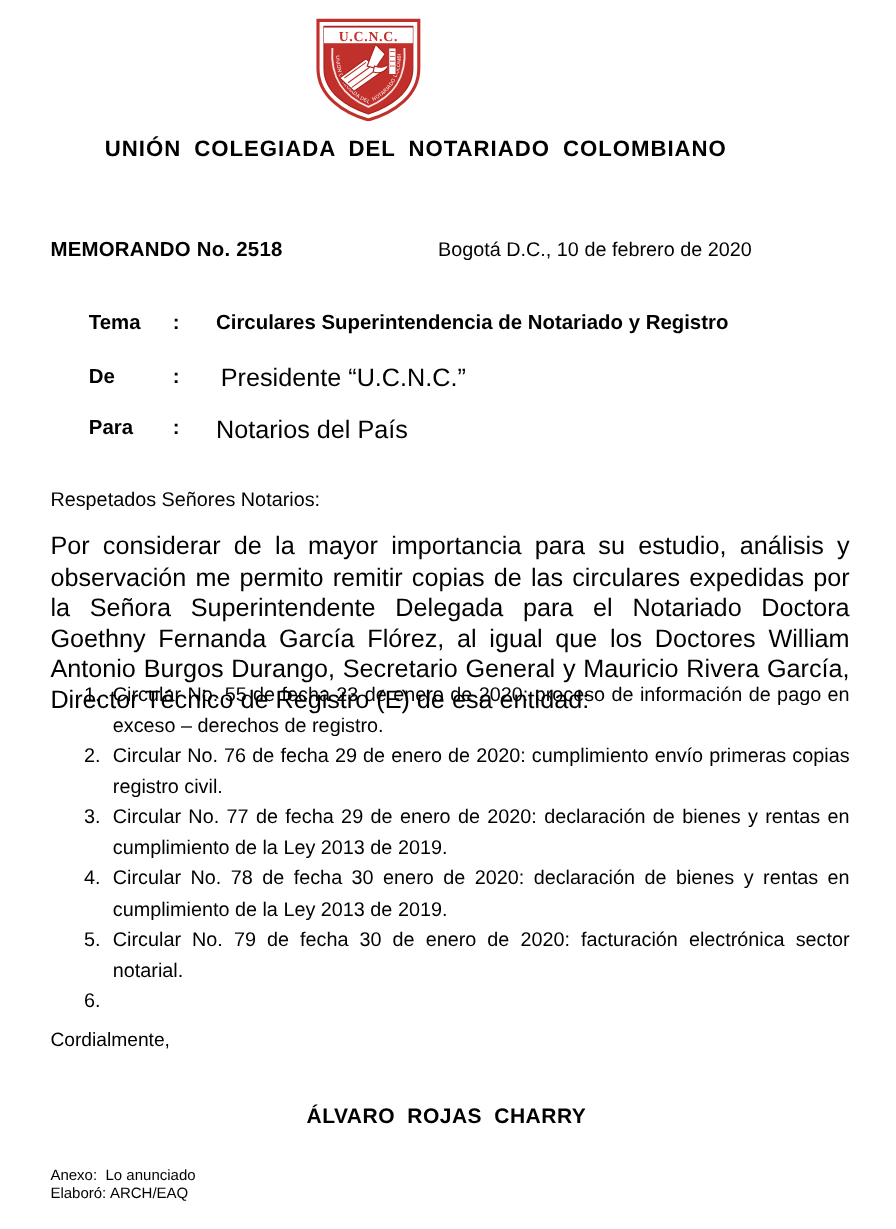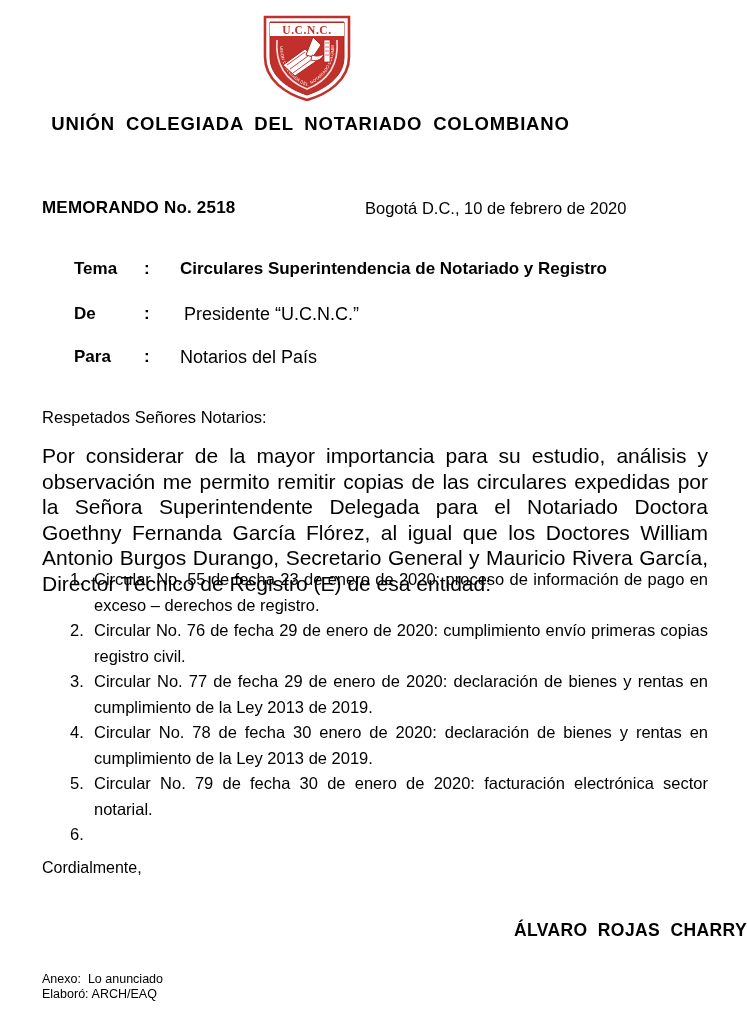--- a/index.html
+++ b/index.html
@@ -39,20 +39,21 @@
     position: absolute;
     top: 113px;
     left: 0;
     width: 621px;
     text-align: center;
     font-size: 18.5px;
     font-weight: bold;
     letter-spacing: 0.8px;
     word-spacing: 5px;
     white-space: nowrap;
+    padding-left: 36px;
   }
 
   
   .memo-row {
     position: absolute;
     top: 198px;
     left: 42px;
     width: 665px;
     height: 24px;
   }
@@ -103,21 +104,21 @@
   }
   .field-row.r1 .field-colon,
   .field-row.r2 .field-colon {
     font-weight: bold;
   }
   .field-value {
     position: absolute;
     left: 106px;
     top: 0;
     white-space: nowrap;
-    font-size: 18px;
+    font-size: 21px;
   }
   .field-row.r0 .field-value {
     font-weight: bold;
     font-size: 17px;
     left: 106px;
   }
   .field-row.r1 .field-value { left: 110px; }
 
   
   .salutation {
@@ -174,21 +175,21 @@
     font-size: 16px;
     white-space: nowrap;
   }
 
   
   .signature {
     position: absolute;
     top: 920px;
     left: 0;
     width: 747px;
-    text-align: right;
+    text-align: center;
     font-size: 17.5px;
     font-weight: bold;
     letter-spacing: 0.4px;
     word-spacing: 5px;
     white-space: nowrap;
     padding-right: 1px;
   }
   .signature-inner {
     display: inline-block;
     margin-left: -3px;

